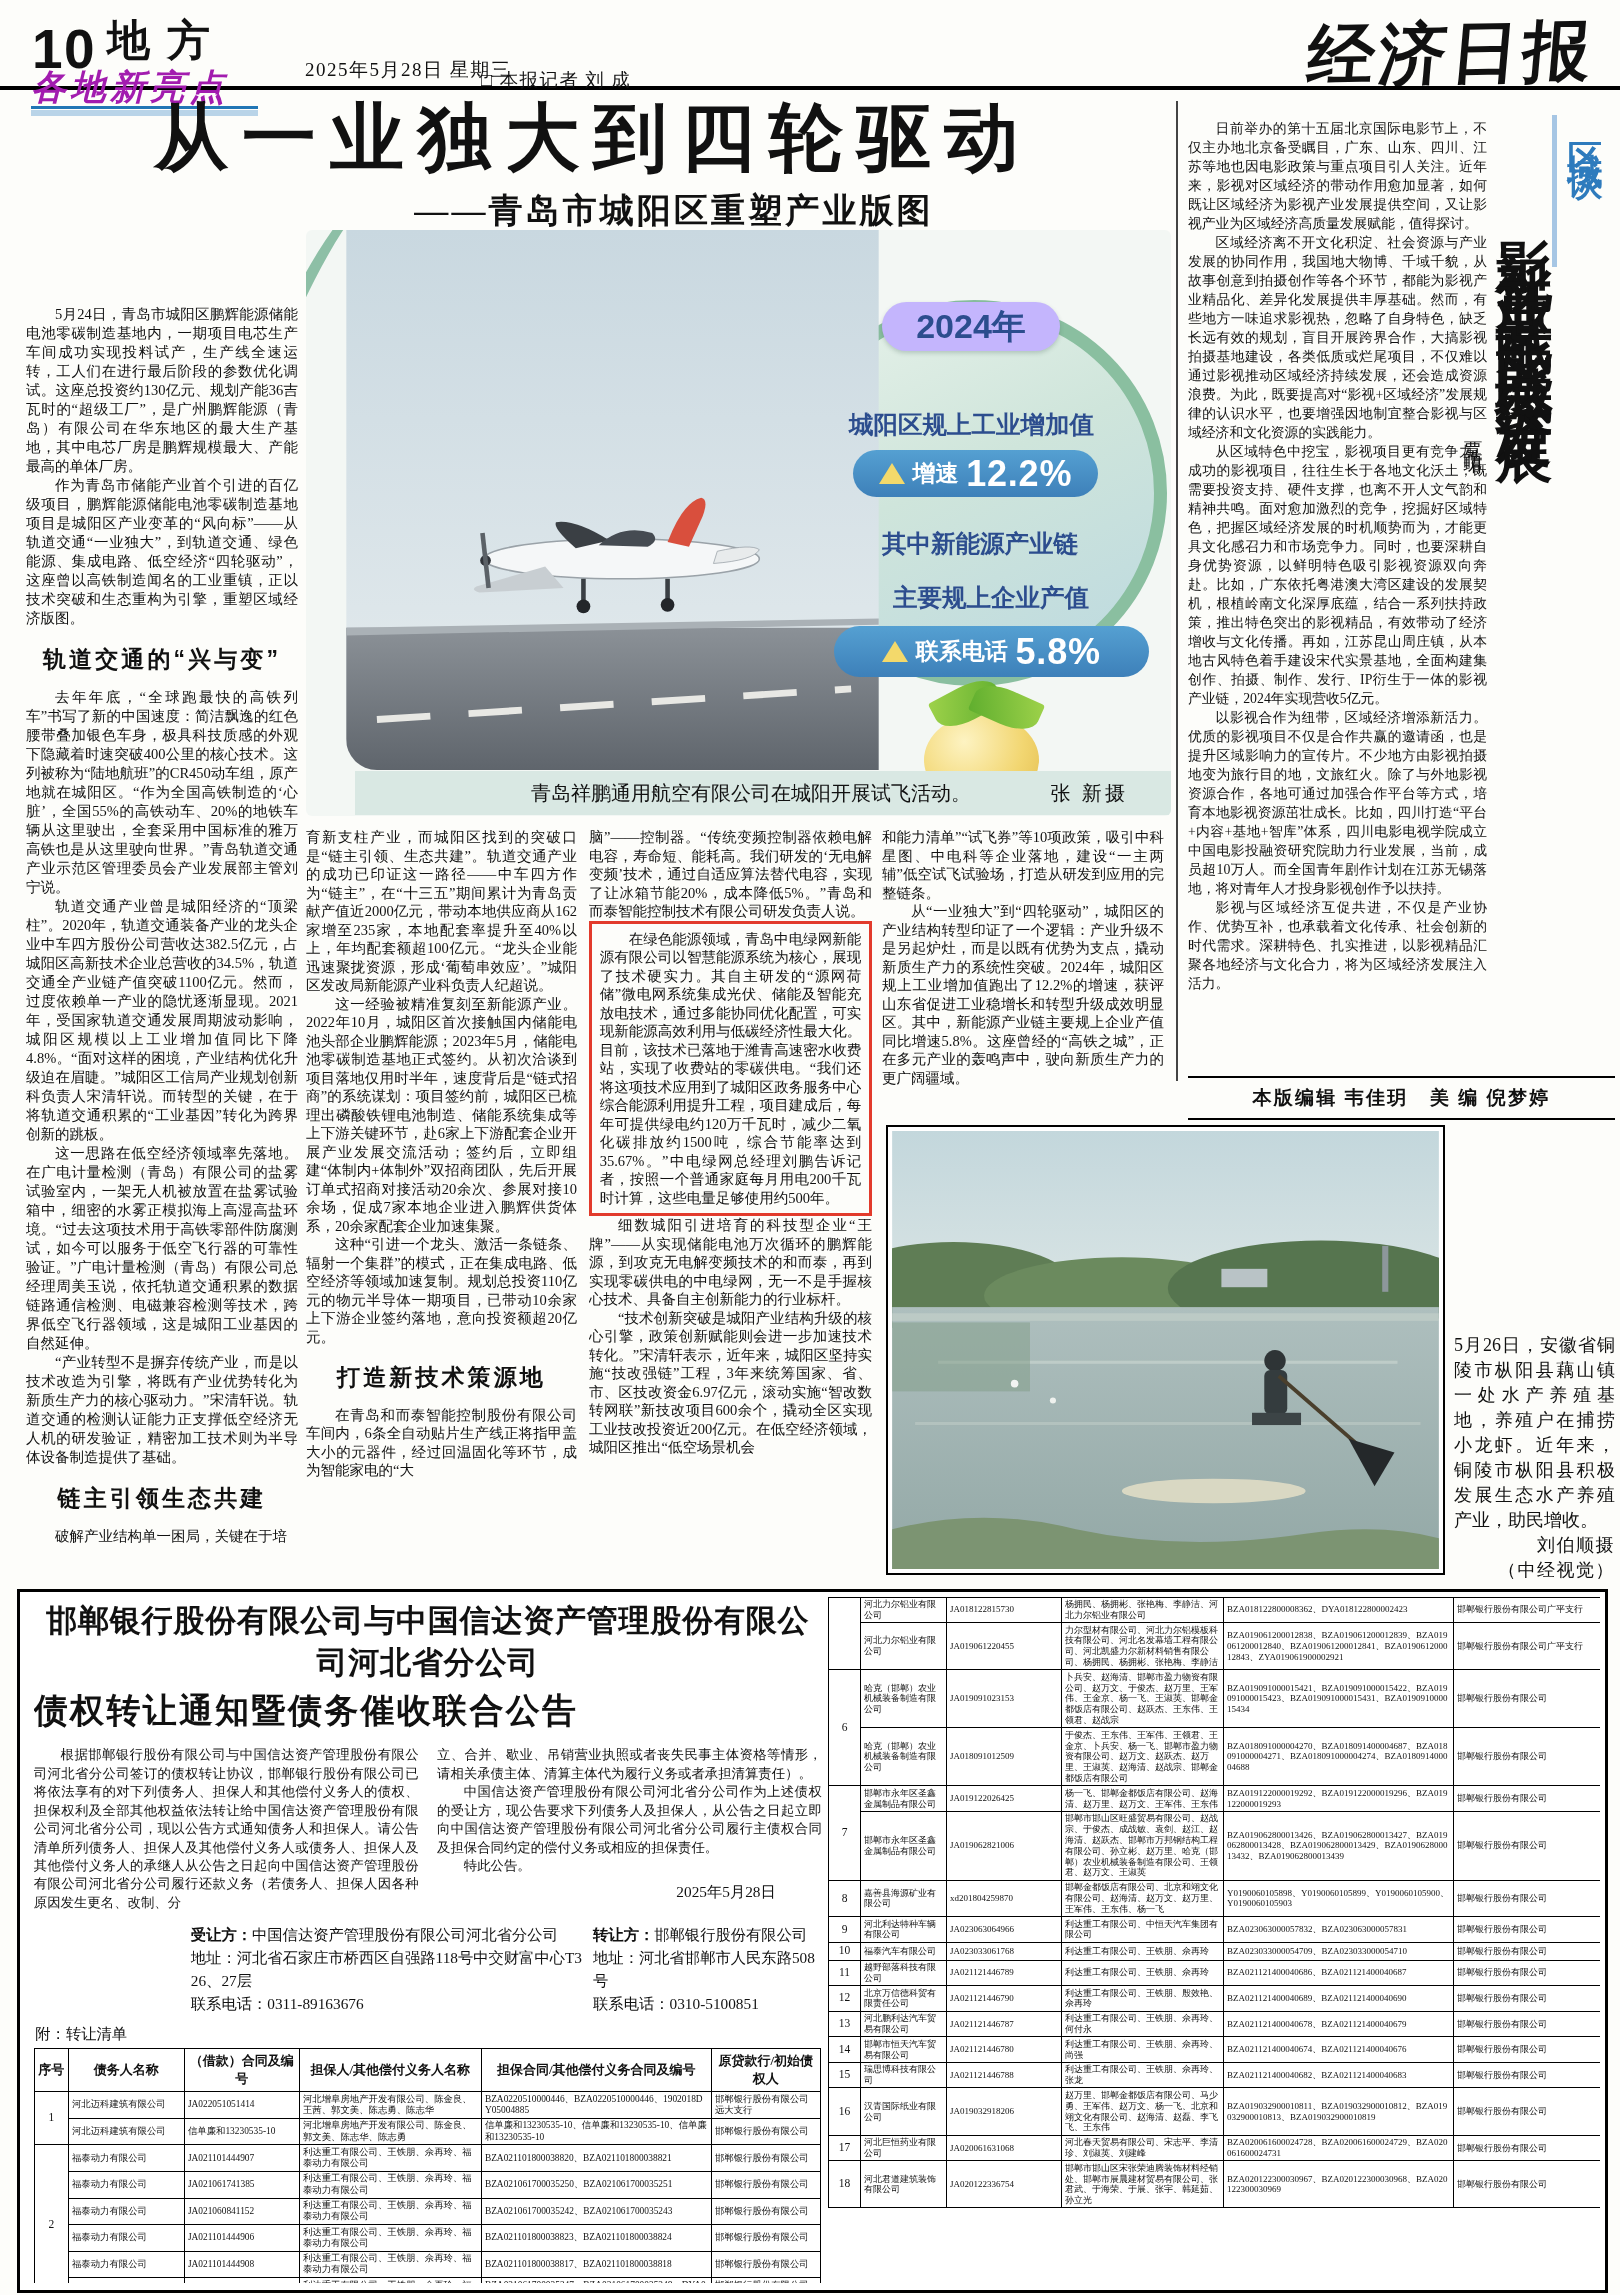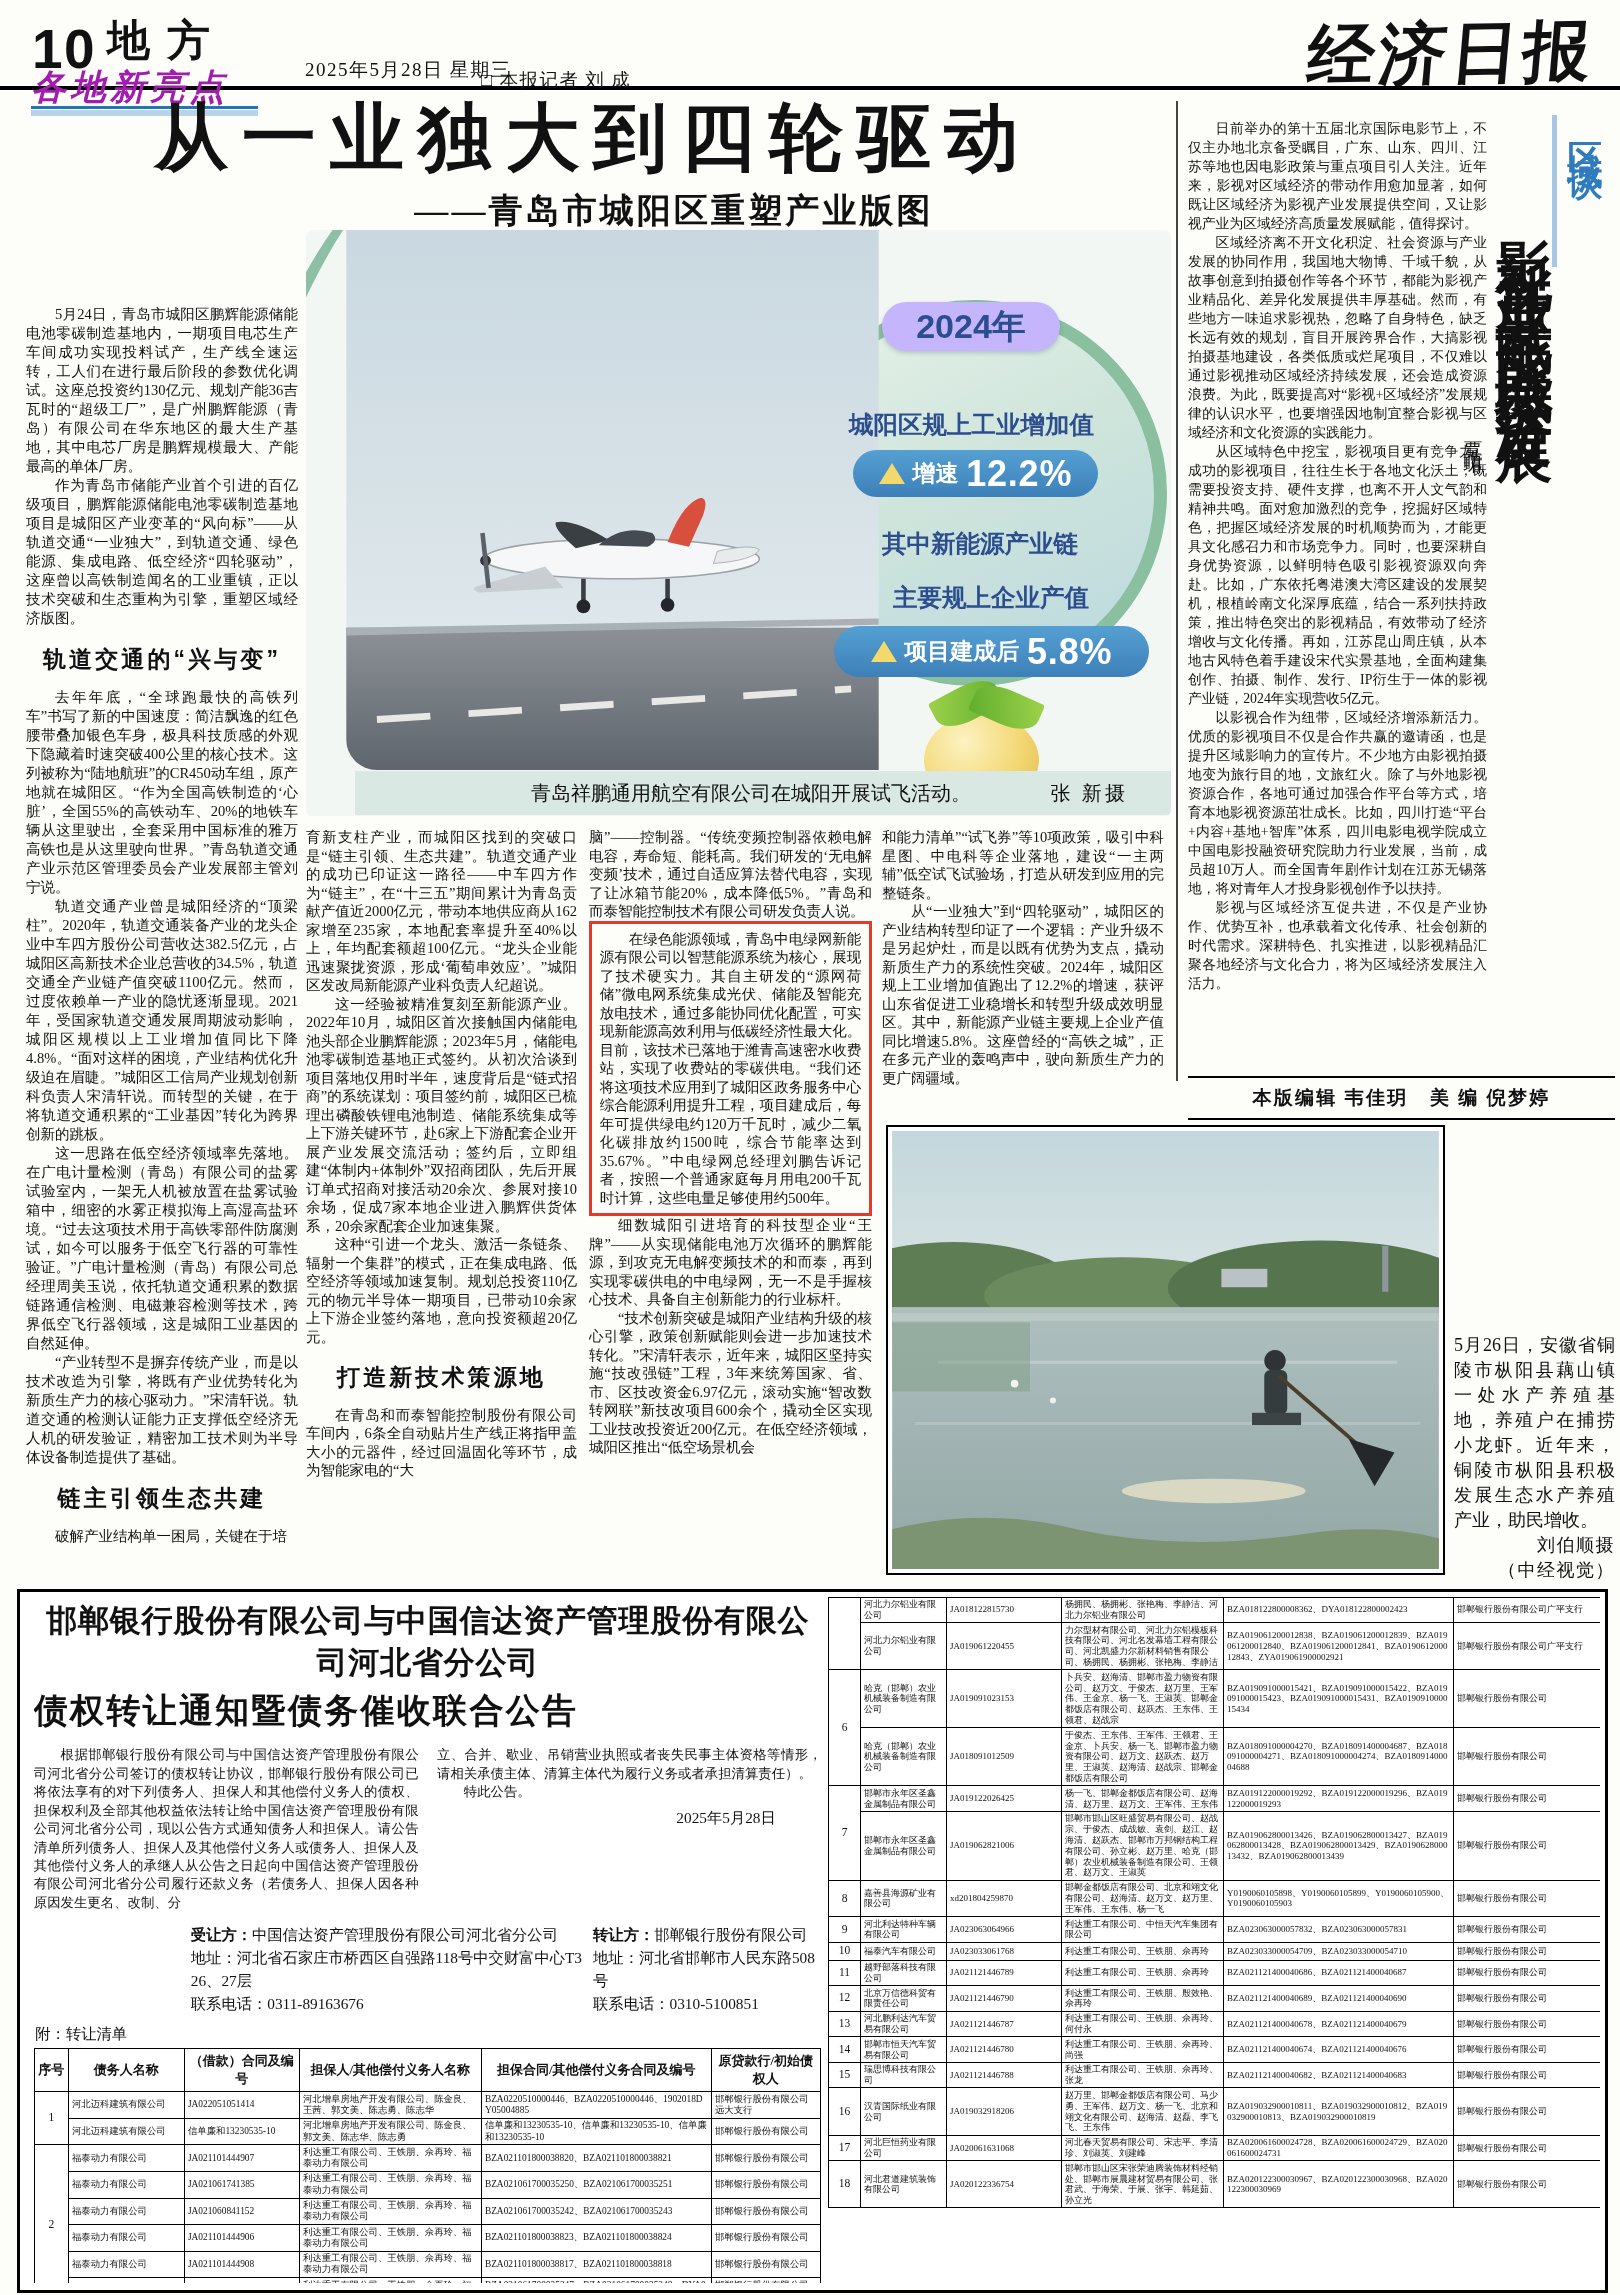--- a/index.html
+++ b/index.html
@@ -152,21 +152,21 @@
     <div class="abs ig-line" style="left:520px;top:178px;width:291px;">城阳区规上工业增加值</div>
     <div class="abs ig-pill" style="left:547px;top:220px;width:245px;height:47px;">
       <span class="tri"></span>
       <span class="ig-small">增速</span>
       <span class="ig-big">12.2%</span>
     </div>
     <div class="abs ig-line" style="left:536px;top:297px;width:276px;">其中新能源产业链</div>
     <div class="abs ig-line" style="left:547px;top:351px;width:276px;">主要规上企业产值</div>
     <div class="abs ig-pill" style="left:528px;top:396px;width:315px;height:51px;">
       <span class="tri"></span>
-      <span class="ig-small">项目建成后</span>
+      <span class="ig-small">联系电话</span>
       <span class="ig-big">5.8%</span>
     </div>
     <div class="abs ball">
       <div class="b"></div>
       <div class="leaf lf1"></div>
       <div class="leaf lf2"></div>
     </div>
     <div class="caption-strip abs">
       <span class="cap">青岛祥鹏通用航空有限公司在城阳开展试飞活动。</span>
       <span class="credit">张 新摄</span>
@@ -262,20 +262,21 @@
   <div class="abs announce" style="left:17px;top:1589px;width:1585px;height:698px;">
     <div class="abs an-left" style="left:13.8px;top:7.7px;width:788px;height:683px;">
       <div class="an-title1">邯郸银行股份有限公司与中国信达资产管理股份有限公司河北省分公司</div>
       <div class="an-title2">债权转让通知暨债务催收联合公告</div>
       <div class="an-intro">
         <div class="icol">
           <p>根据邯郸银行股份有限公司与中国信达资产管理股份有限公司河北省分公司签订的债权转让协议，邯郸银行股份有限公司已将依法享有的对下列债务人、担保人和其他偿付义务人的债权、担保权利及全部其他权益依法转让给中国信达资产管理股份有限公司河北省分公司，现以公告方式通知债务人和担保人。请公告清单所列债务人、担保人及其他偿付义务人或债务人、担保人及其他偿付义务人的承继人从公告之日起向中国信达资产管理股份有限公司河北省分公司履行还款义务（若债务人、担保人因各种原因发生更名、改制、分</p>
         </div>
         <div class="icol">
           <p class="cont">立、合并、歇业、吊销营业执照或者丧失民事主体资格等情形，请相关承债主体、清算主体代为履行义务或者承担清算责任）。</p>
+          <p>中国信达资产管理股份有限公司河北省分公司作为上述债权的受让方，现公告要求下列债务人及担保人，从公告之日起立即向中国信达资产管理股份有限公司河北省分公司履行主债权合同及担保合同约定的偿付义务或相应的担保责任。</p>
           <p>特此公告。</p>
           <div class="an-date">2025年5月28日</div>
         </div>
       </div>
       <div class="an-parties">
         <div class="pb1">
           <div><b>受让方：</b><span>中国信达资产管理股份有限公司河北省分公司</span></div>
           <div>地址：河北省石家庄市桥西区自强路118号中交财富中心T3 26、27层</div>
           <div>联系电话：0311-89163676</div>
         </div>

